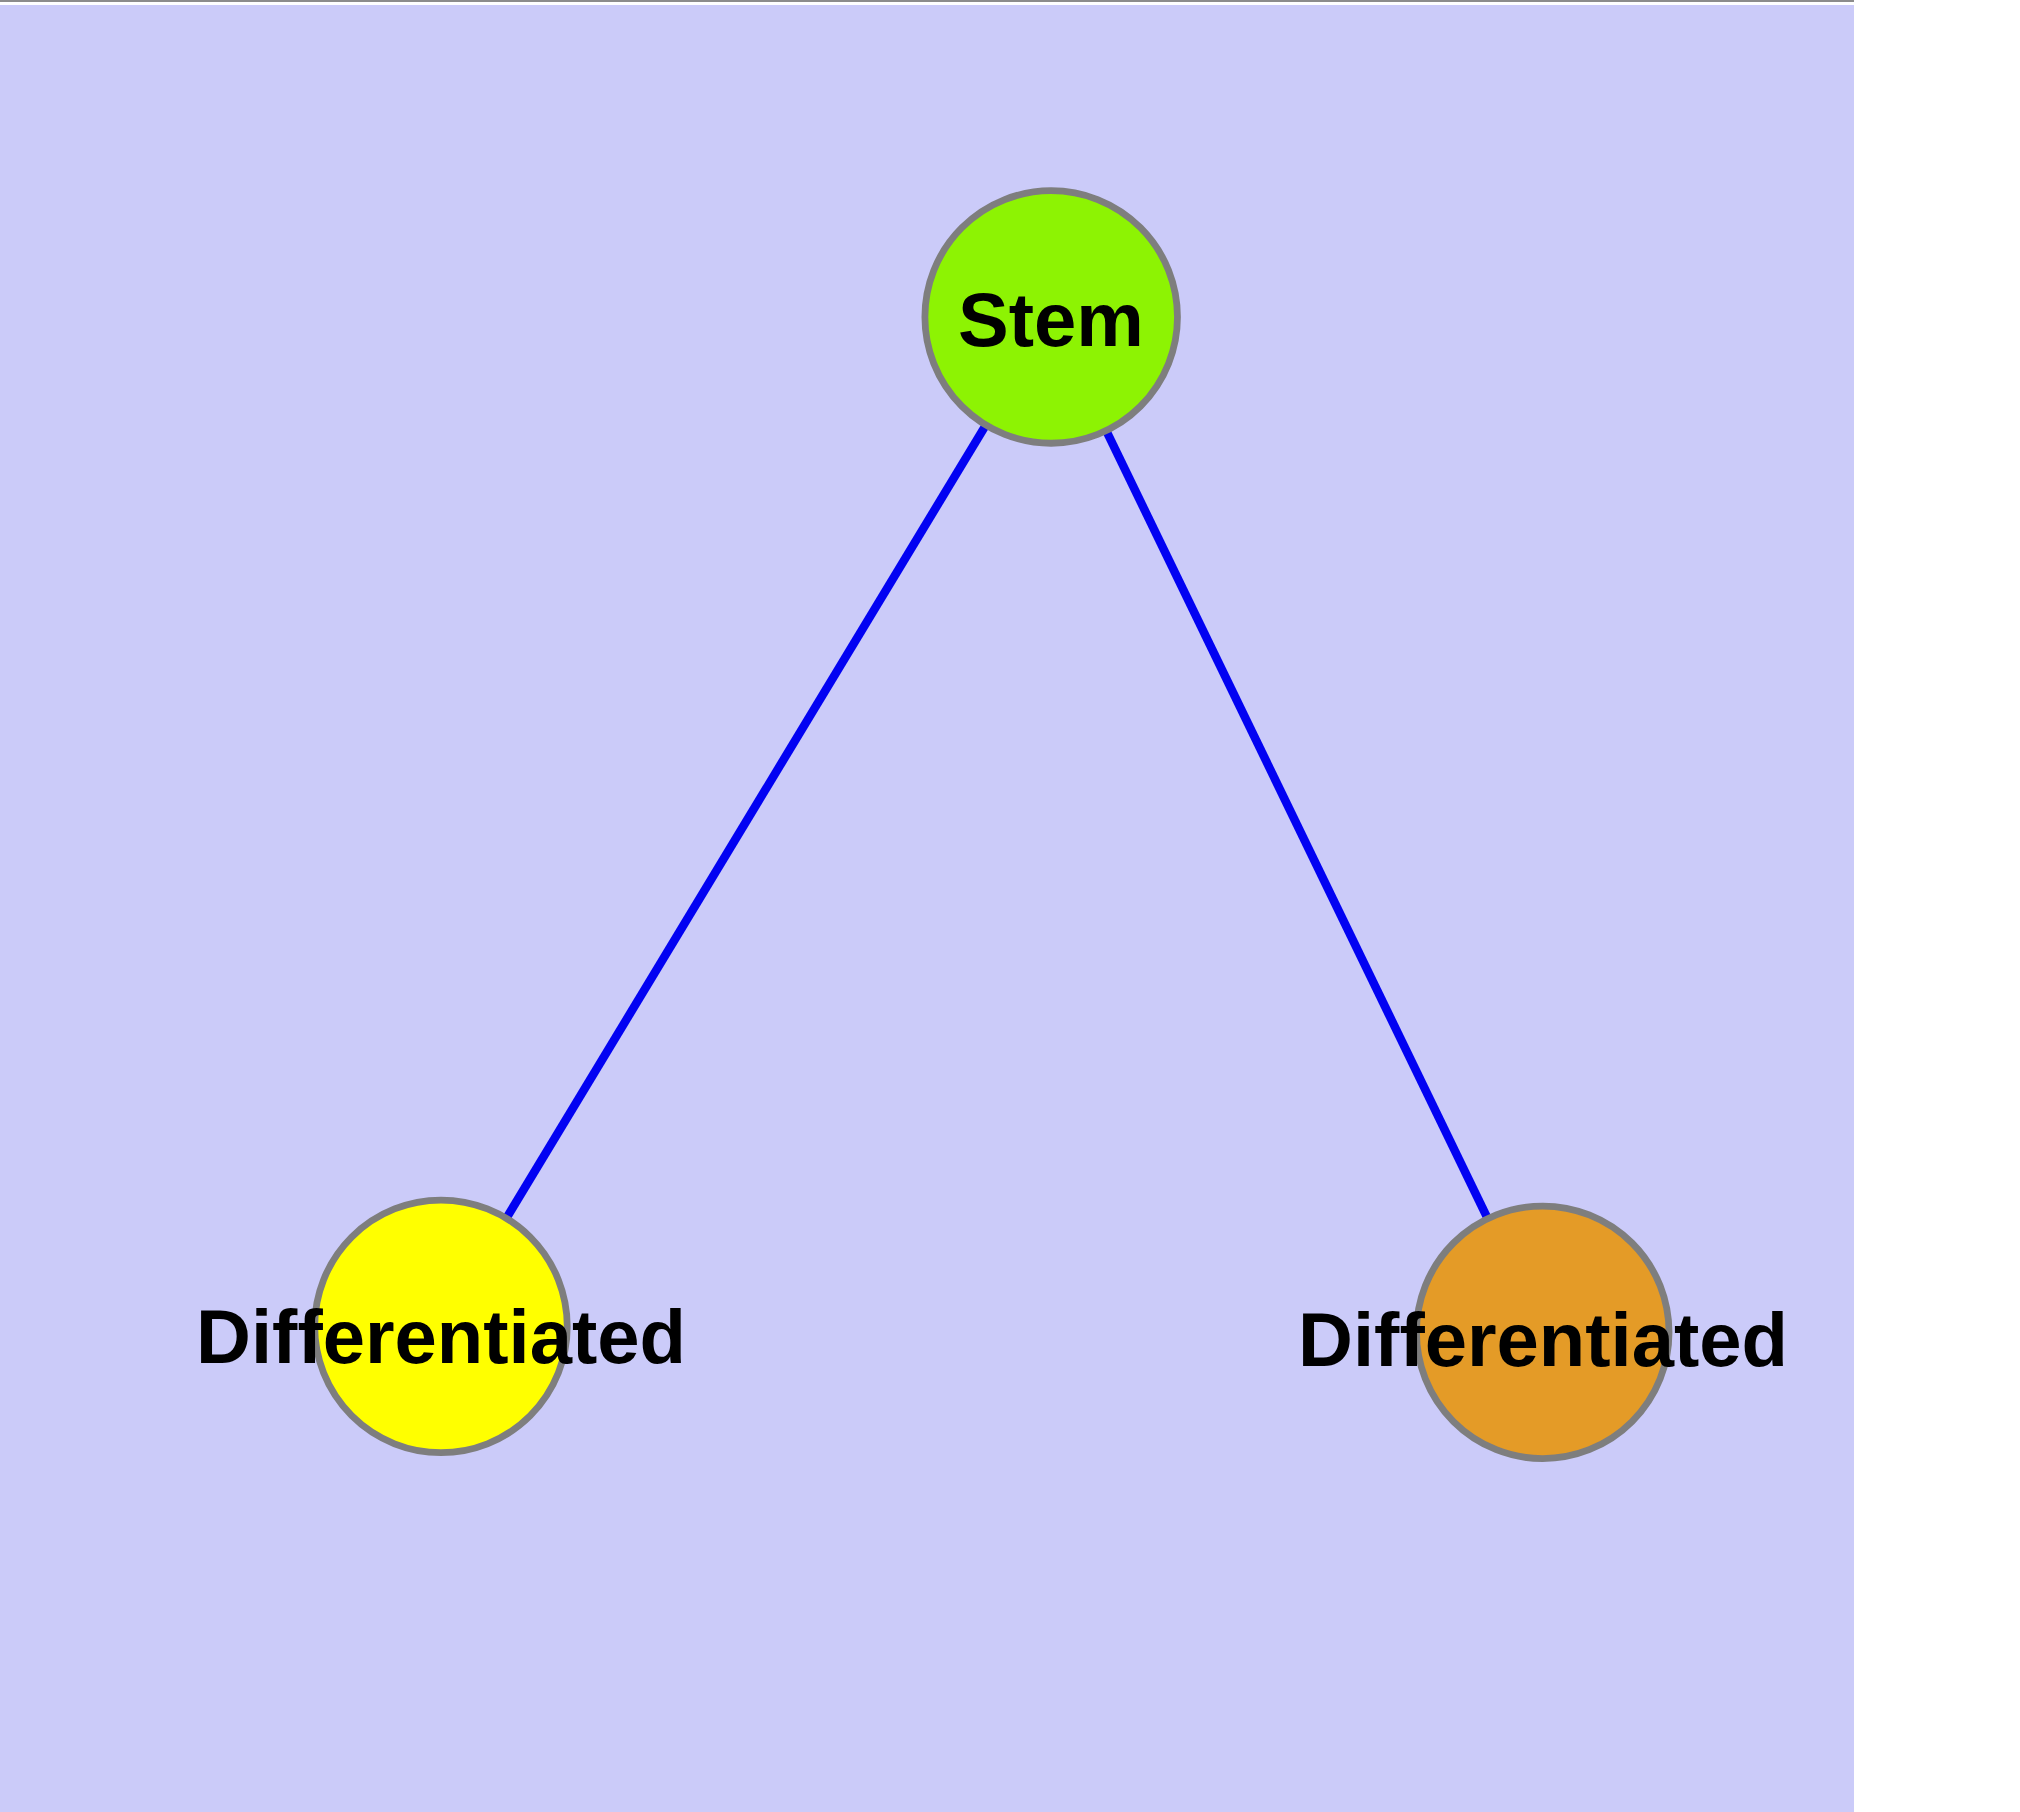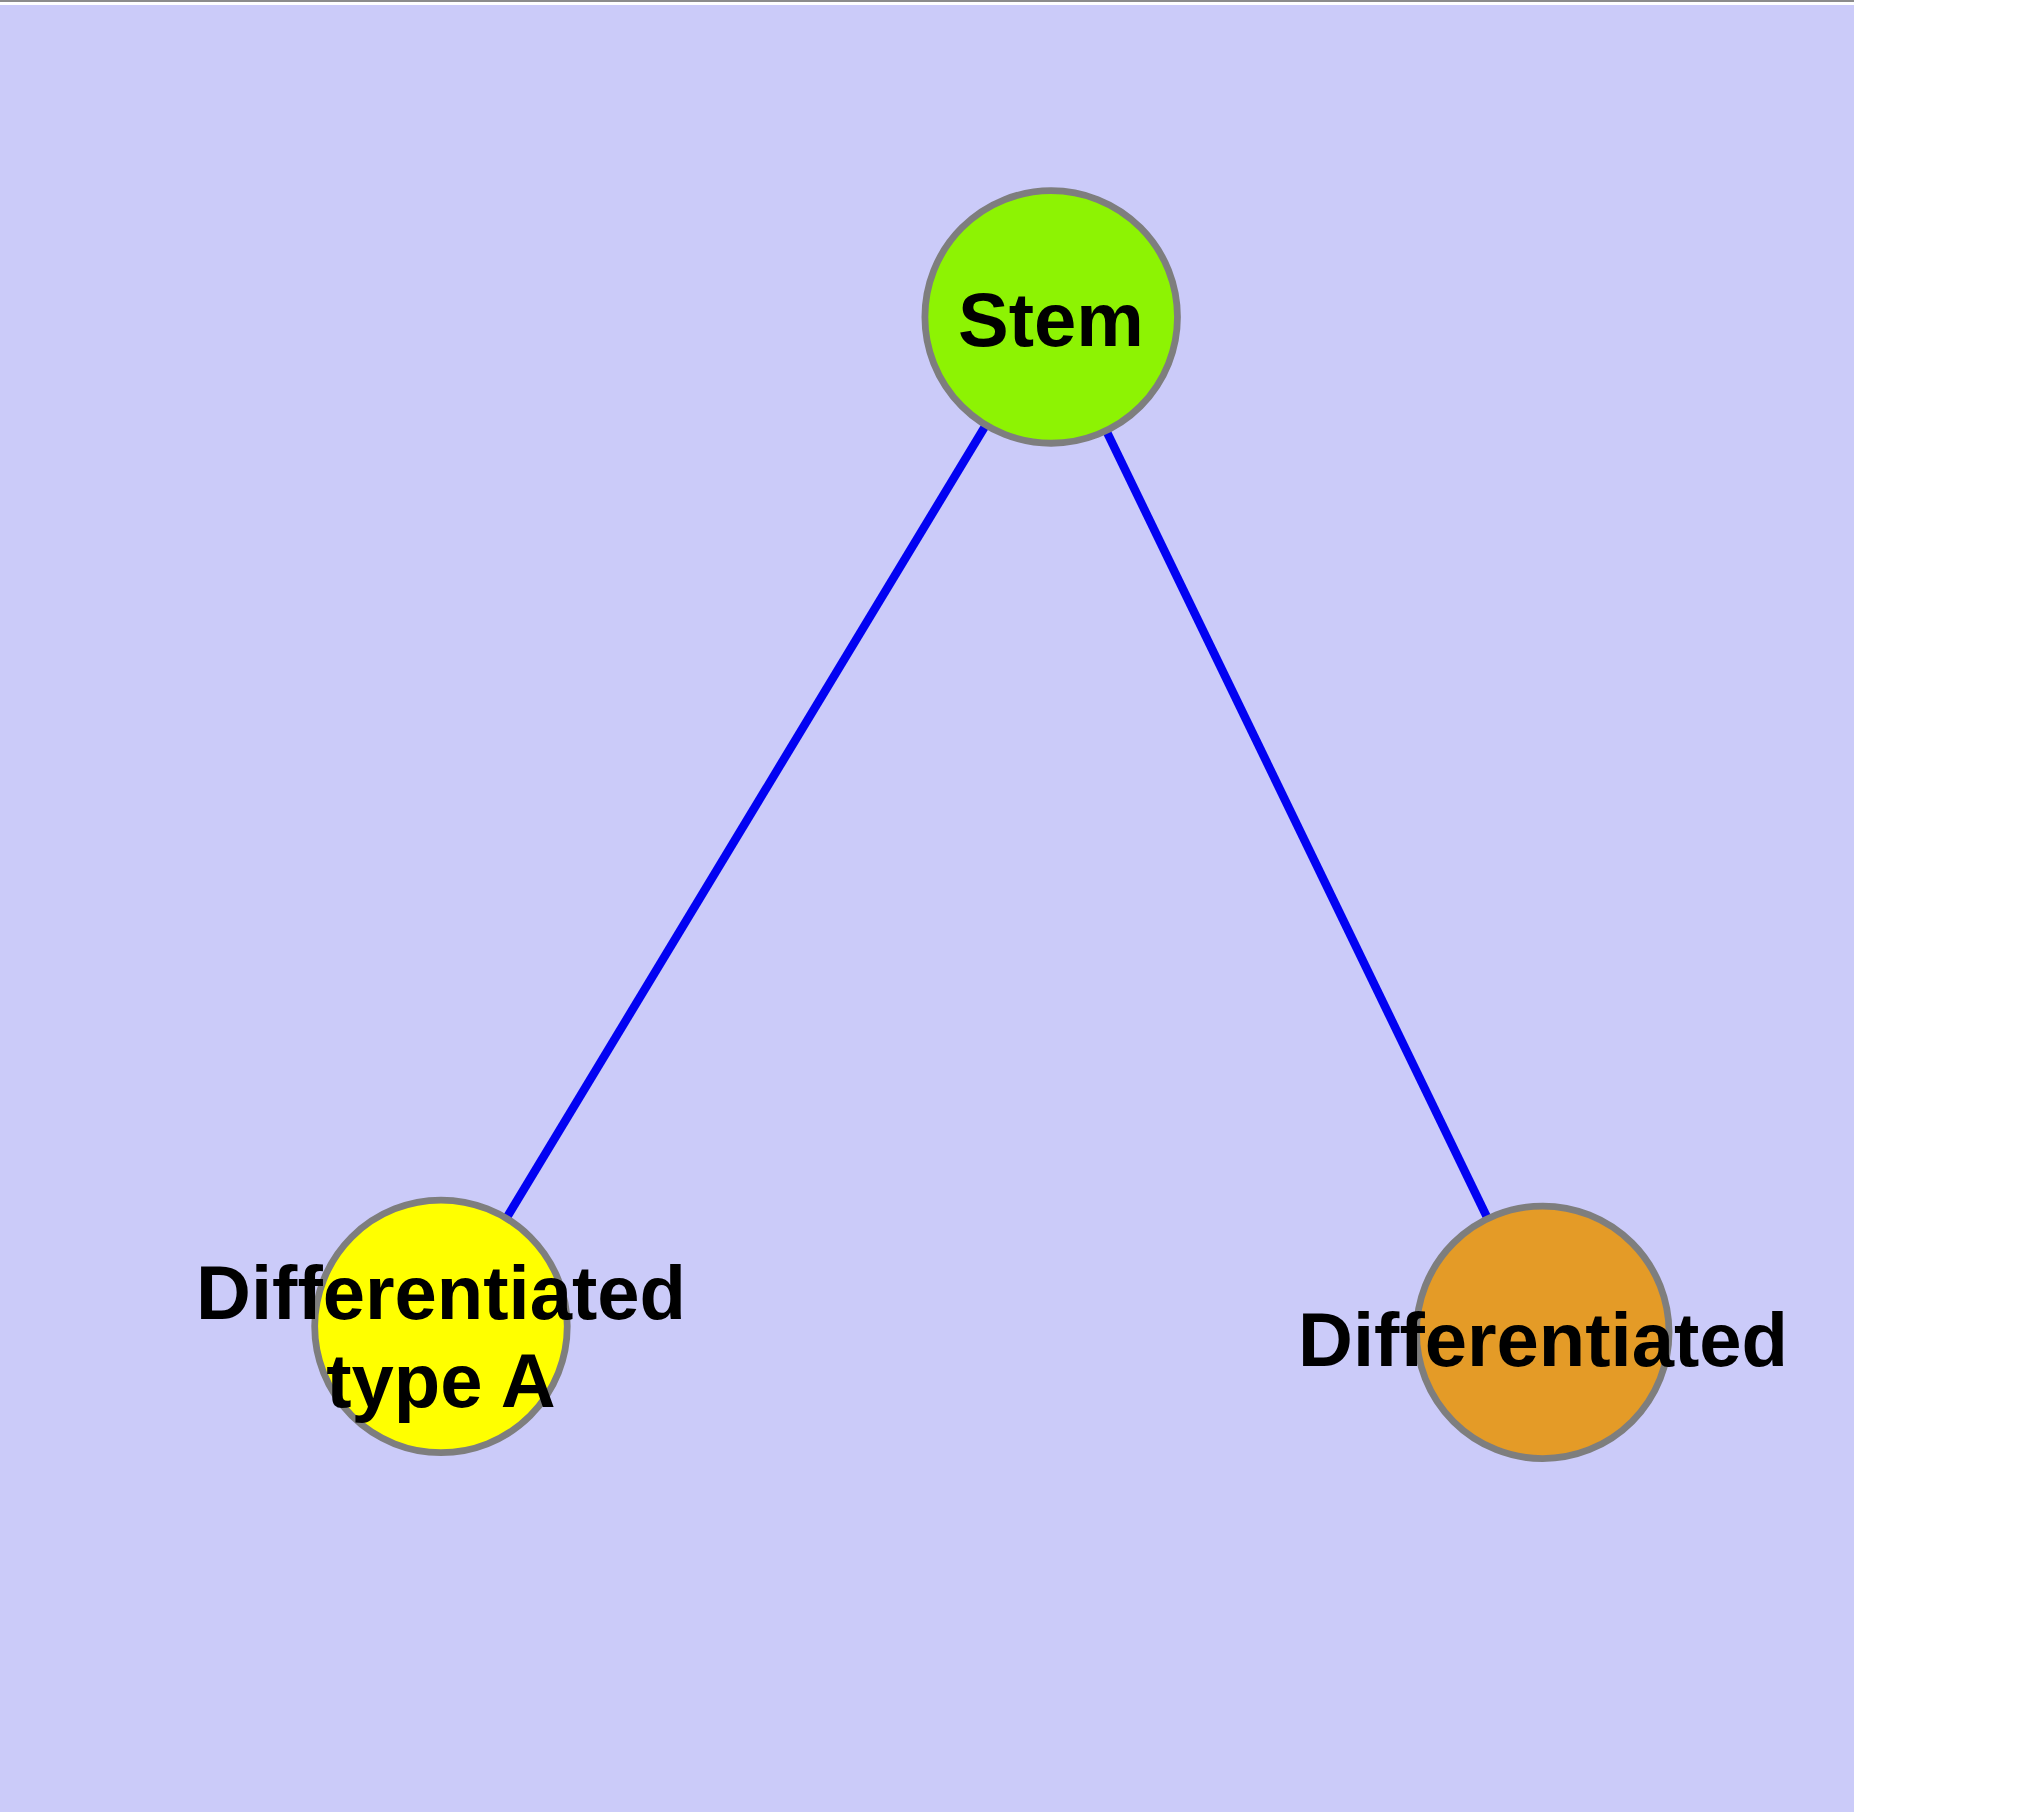--- a/index.html
+++ b/index.html
@@ -71,21 +71,20 @@
 
     <circle cx="1820" cy="1572" r="149" fill="#E49B27" stroke="#7E7E7E" stroke-width="8"></circle>
   </svg>
 
   <div class="node-label" style="left: 1051px; top: 320px;">
     <span class="line">Stem</span>
   </div>
 
   <div class="node-label" style="left: 441px; top: 1337px;">
     <span class="line">Differentiated</span>
-    <span class="line">type A</span>
   </div>
 
   <div class="node-label" style="left: 1543px; top: 1340px;">
     <span class="line">Differentiated</span>
   </div>
 
 </div>
 
 
 </body></html>

